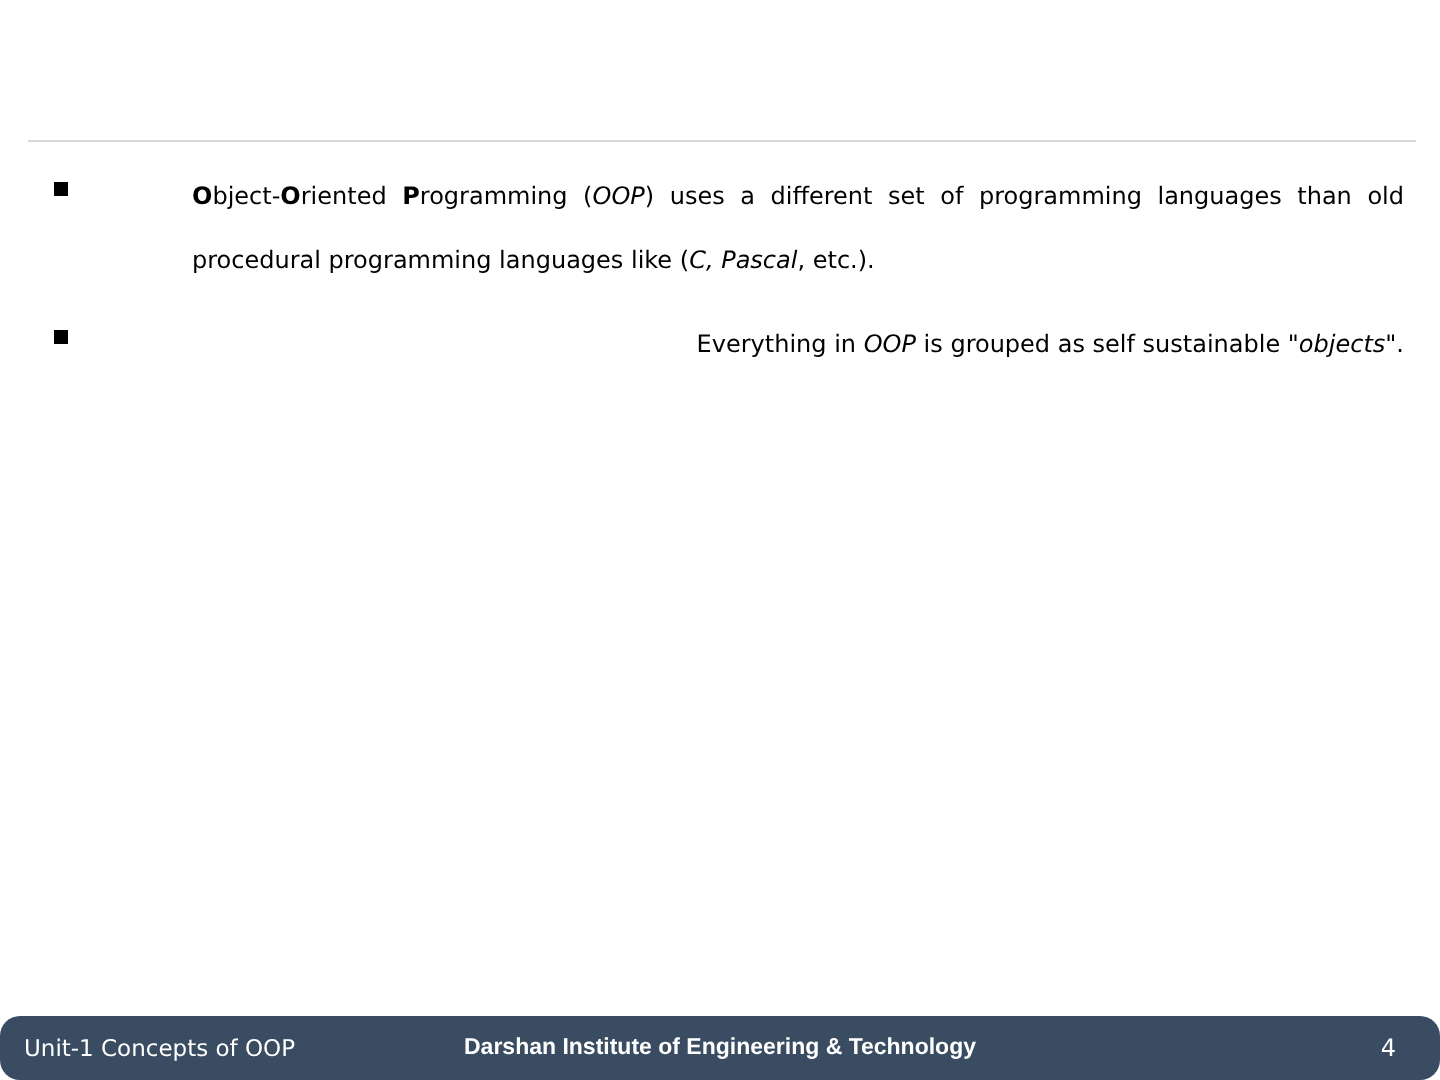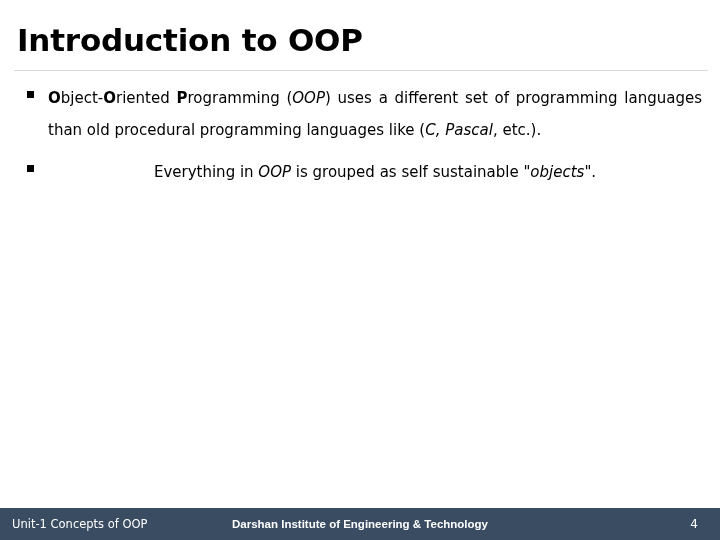--- a/index.html
+++ b/index.html
@@ -65,46 +65,48 @@
     position: absolute;
     left: 27px;
     top: 9px;
     width: 7px;
     height: 7px;
     background: #000000;
   }
 
   .bullet-text {
     font-family: "DejaVu Sans", sans-serif;
-    font-size: 15px;
+    font-size: 12px;
     line-height: 32px;
     color: #000000;
     text-align: justify;
     text-justify: inter-word;
+    margin-left: 48px;
   }
 
   .bullet-text.no-justify {
-    text-align: center;
+    text-align: right;
   }
 
   .bullet-text b {
     font-weight: bold;
   }
   .bullet-text i {
     font-style: italic;
   }
 
   
   .footer-bar {
     position: absolute;
     left: 0;
     bottom: 0;
     width: 720px;
     height: 32px;
     background: #3a4c62;
+    border-radius: 10px;
   }
 
   .footer-left {
     position: absolute;
     left: 12px;
     top: 0;
     height: 32px;
     line-height: 32px;
     font-family: "DejaVu Sans", sans-serif;
     font-size: 11.5px;
@@ -137,21 +139,20 @@
     font-size: 12px;
     color: #ffffff;
     white-space: nowrap;
   }
 </style>
 </head>
 <body>
 
 <div class="slide">
 
-  <div class="slide-title">Introduction to OOP</div>
 
   <div class="title-rule"></div>
 
   <div class="body-area">
 
     <div class="bullet-row">
       <span class="bullet-marker"></span>
       <div class="bullet-text"><b>O</b><span>bject-</span><b>O</b><span>riented </span><b>P</b><span>rogramming (</span><i>OOP</i><span>) uses a different set of programming languages than old procedural programming languages like (</span><i>C,</i><span> </span><i>Pascal</i><span>, etc.).</span></div>
     </div>
 

